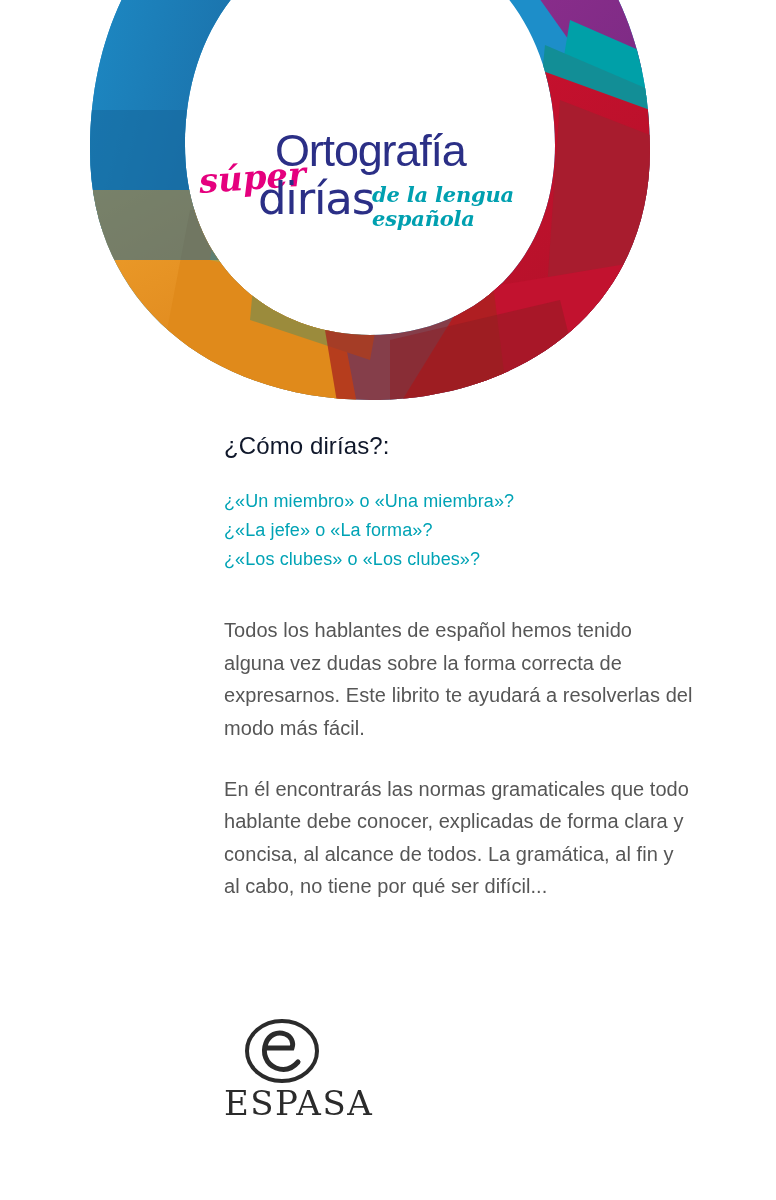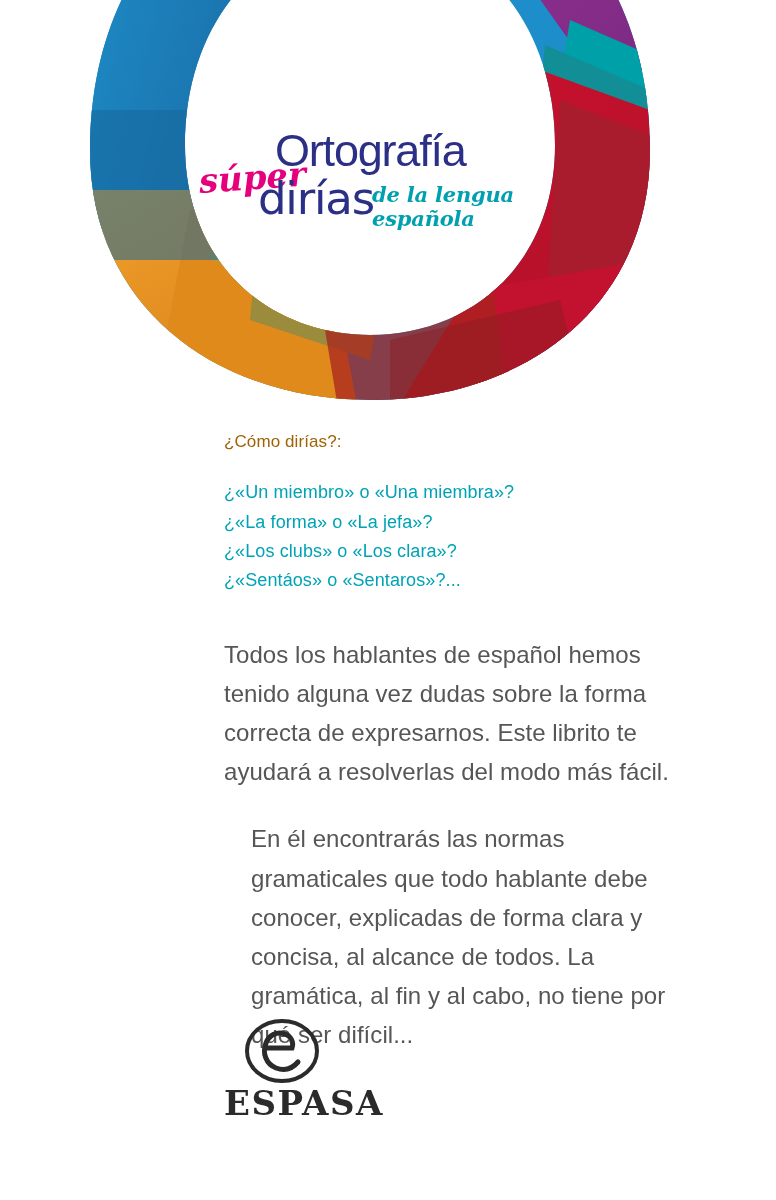--- a/index.html
+++ b/index.html
@@ -90,48 +90,47 @@
   }
 
   
   .copy {
     position: absolute;
     left: 224px;
     top: 432px;
     width: 470px;
   }
   .prompt-head {
-    font-size: 17px;
-    color: #a16207;
+    font-size: 24px;
+    color: #0f172a;
     letter-spacing: 0.1px;
     margin: 0 0 26px 0;
     line-height: 1.2;
   }
   .question-list {
     list-style: none;
     margin: 0 0 40px 0;
     padding: 0;
   }
   .question-list li {
     font-size: 18px;
     color: #00a3b5;
     line-height: 1.62;
     letter-spacing: 0.1px;
     white-space: nowrap;
   }
   .para {
-    font-size: 24px;
+    font-size: 20px;
     color: #565656;
     line-height: 1.63;
     margin: 0 0 28px 0;
     letter-spacing: 0.05px;
   }
   .para:last-child {
     margin-bottom: 0;
-    margin-left: 27px;
   }
 
   
   .logo {
     position: absolute;
     left: 224px;
     top: 1018px;
     width: 170px;
     height: 110px;
   }
@@ -141,21 +140,21 @@
     top: 0;
     width: 80px;
     height: 66px;
   }
   .logo-word {
     position: absolute;
     left: 0px;
     top: 68px;
     font-family: "DejaVu Serif", serif;
     font-size: 34px;
-    font-weight: 700;
+    font-weight: 400;
     letter-spacing: 1.5px;
     color: #2b2b2b;
     line-height: 1;
     text-align: center;
   }
 </style>
 </head>
 <body>
 
 <div class="cover-art">
@@ -233,23 +232,22 @@
   <div class="title-super">súper</div>
   <div class="title-main-2">dirías</div>
   <div class="title-sub">de la lengua española</div>
 </div>
 
 <div class="copy">
   <p class="prompt-head">¿Cómo dirías?:</p>
 
   <ul class="question-list">
     <li>¿«Un miembro» o «Una miembra»?</li>
-    <li>¿«La forma» o «La jefa»?</li>
-    <li>¿«Los clubs» o «Los clara»?</li>
-    <li>¿«Sentáos» o «Sentaros»?...</li>
+    <li>¿«La jefe» o «La forma»?</li>
+    <li>¿«Los clubes» o «Los clubes»?</li>
   </ul>
 
   <p class="para">Todos los hablantes de español hemos tenido alguna vez dudas sobre la forma correcta de expresarnos. Este librito te ayudará a resolverlas del modo más fácil.</p>
   <p class="para">En él encontrarás las normas gramaticales que todo hablante debe conocer, explicadas de forma clara y concisa, al alcance de todos. La gramática, al fin y al cabo, no tiene por qué ser difícil...</p>
 </div>
 
 <div class="logo">
   <div class="logo-mark">
     <svg width="80" height="66" viewBox="0 0 80 66" xmlns="http://www.w3.org/2000/svg">
       <ellipse cx="40" cy="33" rx="35" ry="30" fill="none" stroke="#2b2b2b" stroke-width="4"></ellipse>

